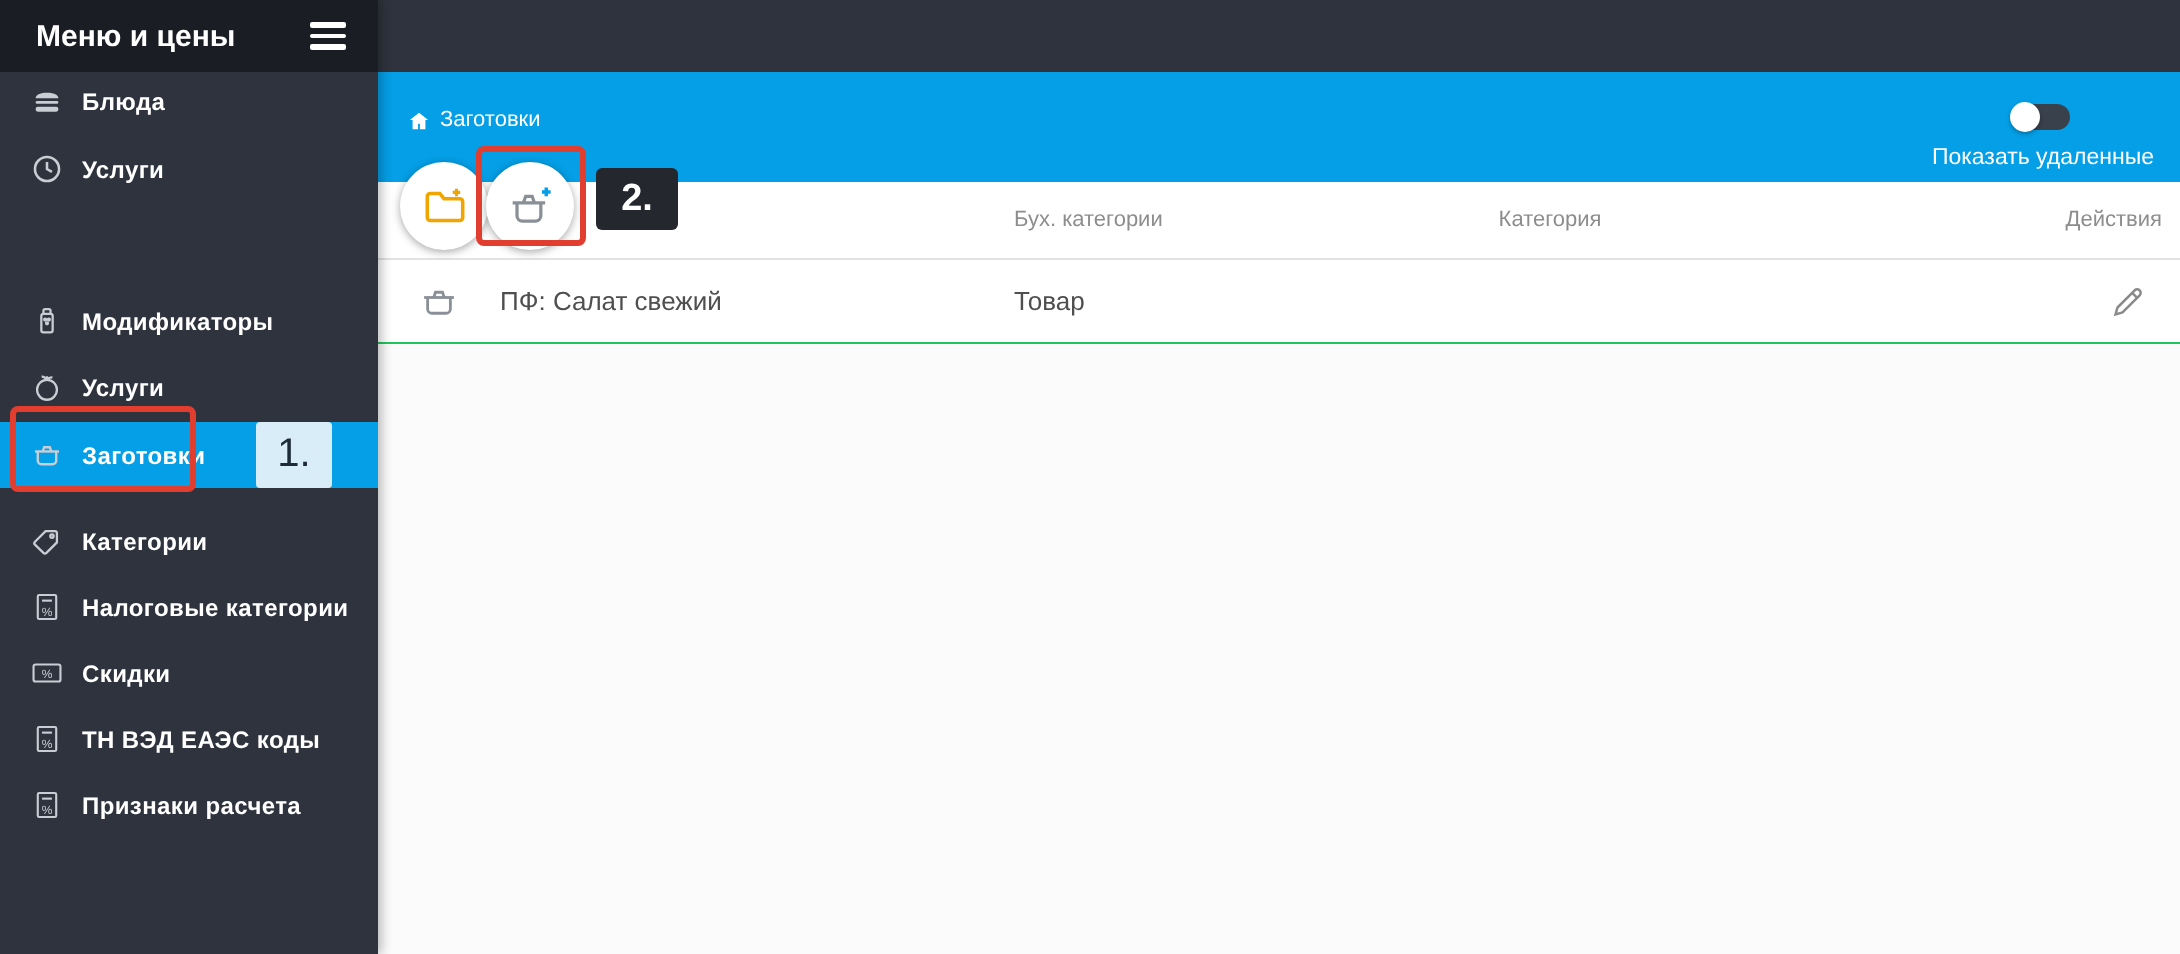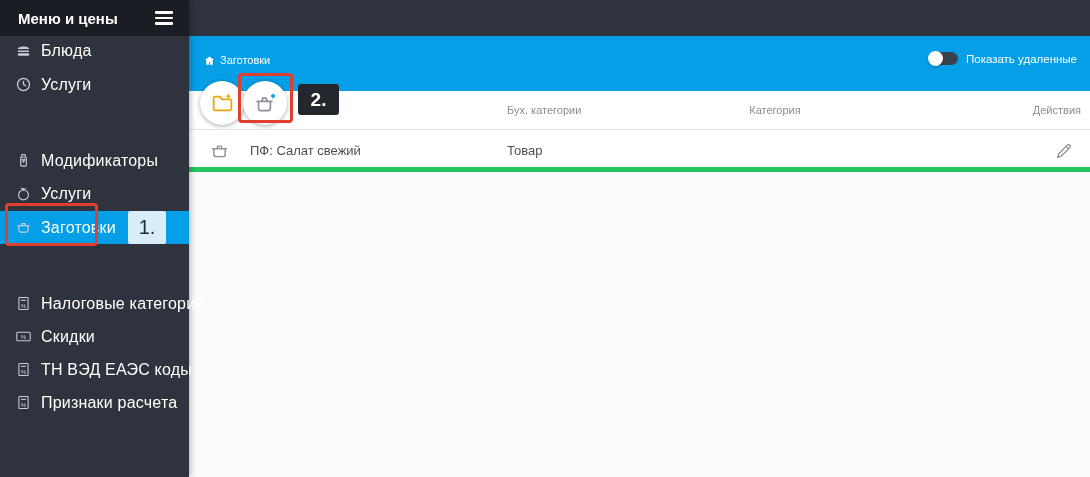--- a/index.html
+++ b/index.html
@@ -12,51 +12,51 @@
   .sidebar-header { position:absolute; left:0; top:0; width:189px; height:36px;
              background:#1a1d24; display:flex; align-items:center; padding:0 16px 0 18px; }
   .sidebar-title { color:#fff; font-size:15px; font-weight:bold; flex:1; }
   .hamburger { width:18px; cursor:pointer; }
   .hamburger div { height:2.5px; background:#fff; margin:3px 0; border-radius:1px; }
   .nav-item { position:absolute; left:0; width:189px; height:33px; display:flex;
               align-items:center; padding-left:14px; cursor:pointer; }
   .nav-item.active { background:#049fe6; }
   .nav-icon { width:18px; height:18px; margin-right:9px; color:#c9cdd4; display:flex;
               align-items:center; justify-content:center; flex-shrink:0; }
-  .nav-label { color:#fff; font-size:16px; font-weight:normal; letter-spacing:0.2px; white-space:nowrap; }
+  .nav-label { color:#fff; font-size:12px; font-weight:bold; letter-spacing:0.2px; white-space:nowrap; }
 
   
   .main { position:absolute; left:189px; top:0; width:901px; height:477px; background:#fbfbfb; }
   .top-strip { position:absolute; left:0; top:0; width:100%; height:36px; background:#2e333d; }
   .blue-bar { position:absolute; left:0; top:36px; width:100%; height:55px; background:#049fe6; }
   .breadcrumb { position:absolute; left:15px; top:18px; display:flex; align-items:center;
                 gap:5px; color:#fff; font-size:11px; cursor:pointer; }
   .toggle-group { position:absolute; right:13px; top:16px; display:flex; align-items:center;
-                  gap:8px; color:#fff; font-size:11.5px; }
+                  gap:8px; color:#fff; font-size:11.5px;flex-direction:column; }
   .toggle { position:relative; width:28px; height:13px; cursor:pointer; }
   .toggle-track { position:absolute; left:0; top:0; width:28px; height:13px;
                   background:#39414d; border-radius:7px; }
   .toggle-knob { position:absolute; left:-2px; top:-1px; width:15px; height:15px;
                  background:#fff; border-radius:50%; box-shadow:0 1px 2px rgba(0,0,0,0.3); }
 
   .header-strip { position:absolute; left:0; top:91px; width:100%; height:39px;
                   background:#fff; border-bottom:1px solid #e2e2e2; }
   .circle-btn { position:absolute; width:44px; height:44px; border-radius:50%; background:#fff;
                 box-shadow:0 1px 4px rgba(0,0,0,0.35); display:flex; align-items:center;
                 justify-content:center; z-index:10; cursor:pointer; }
   .btn-folder { left:11px; top:81px; }
   .btn-pot { left:54px; top:81px; }
 
   .col-header { position:absolute; top:104px; color:#8d8d8d; font-size:11px; }
   .col-buh-h { left:318px; }
   .col-cat-h { left:540px; width:92px; text-align:center; }
   .col-act-h { right:9px; text-align:right; }
 
   .table-row { position:absolute; left:0; top:130px; width:100%; height:42px; background:#fff;
-               border-bottom:5px solid #22c55e; cursor:pointer; }
+               border-bottom:1px solid #22c55e; cursor:pointer; }
   .row-icon { position:absolute; left:20px; top:10px; width:21px; height:21px; color:#8a9097; }
   .row-name { position:absolute; left:61px; top:13px; font-size:13px; color:#4f4f4f; }
   .row-buh  { position:absolute; left:318px; top:13px; font-size:13px; color:#4f4f4f; }
   .row-cat  { position:absolute; left:540px; top:13px; width:92px; text-align:center;
               font-size:13px; color:#4f4f4f; }
   .edit-btn { position:absolute; right:14px; top:9px; width:24px; height:24px; cursor:pointer;
               color:#8a8a8a; display:flex; align-items:center; justify-content:center; }
 
   
   .ann-rect { position:absolute; border:3px solid #e23e30; border-radius:4px; z-index:30; pointer-events:none; }
@@ -133,20 +133,29 @@
       <span class="nav-icon">
         <svg viewBox="0 0 24 24" width="17" height="17" fill="none" stroke="currentColor" stroke-width="1.7">
             <path d="M3.5 9.5 h17"></path>
             <path d="M5.5 9.5 v6.5 a2.5 2.5 0 0 0 2.5 2.5 h8 a2.5 2.5 0 0 0 2.5-2.5 V9.5"></path>
             <path d="M9 9.5 L10 6.5 h4 L15 9.5"></path>
           </svg>
       </span>
       <span class="nav-label">Заготовки</span>
     </div>
 
+    <div class="nav-item" style="top:254px">
+      <span class="nav-icon">
+        <svg viewBox="0 0 24 24" width="17" height="17" fill="none" stroke="currentColor" stroke-width="1.6">
+            <path d="M3.5 12.5 L11 5 h6.5 A1.5 1.5 0 0 1 19 6.5 V13 L11.6 20.4 a1.5 1.5 0 0 1-2.1 0 L3.5 14.6 a1.5 1.5 0 0 1 0-2.1 Z"></path>
+            <circle cx="15.5" cy="8.5" r="1.2"></circle>
+          </svg>
+      </span>
+      <span class="nav-label">Категории</span>
+    </div>
 
     <div class="nav-item" style="top:287px">
       <span class="nav-icon">
         <svg viewBox="0 0 24 24" width="17" height="17" fill="none" stroke="currentColor" stroke-width="1.5">
             <rect x="5.5" y="3.5" width="13" height="17" rx="1"></rect>
             <path d="M8.5 7.5 h7"></path>
             <text x="12" y="18" font-size="8.5" text-anchor="middle" fill="currentColor" stroke="none" font-family="Liberation Sans, sans-serif">%</text>
           </svg>
       </span>
       <span class="nav-label">Налоговые категории</span>

